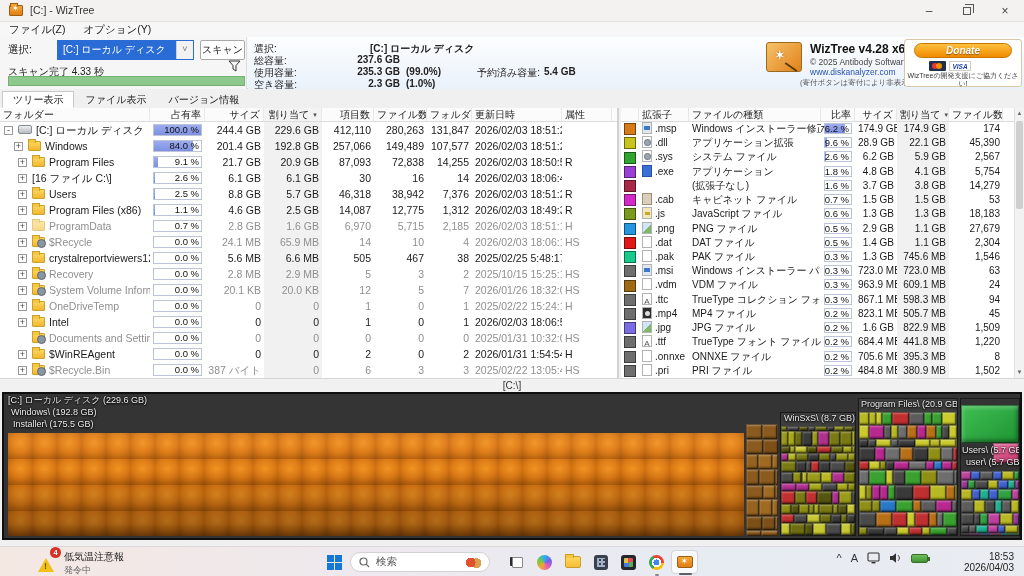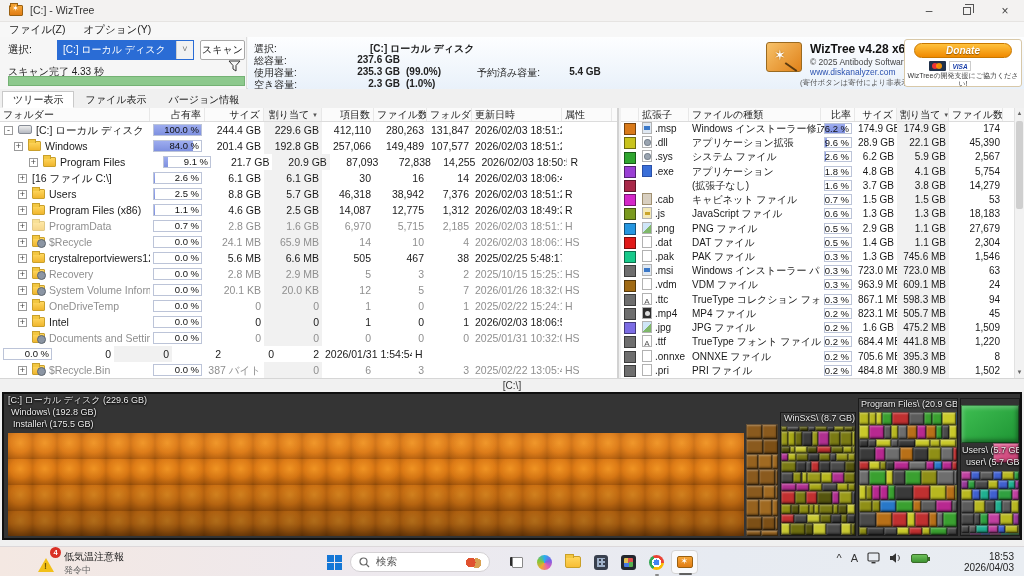--- a/index.html
+++ b/index.html
@@ -197,21 +197,21 @@
     </div>
     <div class="strow" style="top:17px;left:0;width:430px">
       <span class="stlab">総容量:</span>
       <span class="stval">237.6 GB</span>
     </div>
     <div class="strow" style="top:29px;left:0;width:430px">
       <span class="stlab">使用容量:</span>
       <span class="stval">235.3 GB</span>
       <span class="stpct">(99.0%)</span>
       <span style="position:absolute;left:229px">予約済み容量:</span>
-      <span style="position:absolute;left:306px;width:62px;text-align:center;font-weight:bold">5.4 GB</span>
+      <span style="position:absolute;left:296px;width:62px;text-align:left;font-weight:bold">5.4 GB</span>
     </div>
     <div class="strow" style="top:41px;left:0;width:430px">
       <span class="stlab">空き容量:</span>
       <span class="stval">2.3 GB</span>
       <span class="stpct">(1.0%)</span>
     </div>
     <div id="about">
       <span id="wt-logo"></span>
       <span id="about-title">WizTree v4.28 x64</span>
       <span id="about-copy">© 2025 Antibody Software</span>
@@ -264,21 +264,21 @@
         <span class="c w-pct"><span class="barbox"><span class="barfill" style="width: 84%;"></span><span class="bartxt">84.0 %</span></span></span>
         <span class="c w-size r">201.4 GB</span>
         <span class="c w-alloc r shaded">192.8 GB</span>
         <span class="c w-items r">257,066</span>
         <span class="c w-files r">149,489</span>
         <span class="c w-folders r">107,577</span>
         <span class="c w-mod">2026/02/03 18:51:20</span>
         <span class="c w-attr"></span>
       </div>
       <div class="trow">
-        <span class="c w-name" style="padding-left: 18px; margin-left: 11px;"><span class="exp">+</span><span class="ic-folder"></span><span class="lab">Program Files</span></span>
+        <span class="c w-name" style="padding-left: 18px;"><span class="exp">+</span><span class="ic-folder"></span><span class="lab">Program Files</span></span>
         <span class="c w-pct"><span class="barbox"><span class="barfill" style="width: 9.1%;"></span><span class="bartxt">9.1 %</span></span></span>
         <span class="c w-size r">21.7 GB</span>
         <span class="c w-alloc r shaded">20.9 GB</span>
         <span class="c w-items r">87,093</span>
         <span class="c w-files r">72,838</span>
         <span class="c w-folders r">14,255</span>
         <span class="c w-mod">2026/02/03 18:50:50</span>
         <span class="c w-attr">R</span>
       </div>
       <div class="trow">
@@ -396,20 +396,21 @@
         <span class="c w-pct"><span class="barbox"><span class="barfill" style="width: 0%;"></span><span class="bartxt">0.0 %</span></span></span>
         <span class="c w-size r">0</span>
         <span class="c w-alloc r shaded">0</span>
         <span class="c w-items r">0</span>
         <span class="c w-files r">0</span>
         <span class="c w-folders r">0</span>
         <span class="c w-mod">2025/01/31 10:32:09</span>
         <span class="c w-attr">HS</span>
       </div>
       <div class="trow">
+        <span class="c w-name" style="padding-left: 18px;"><span class="exp">+</span><span class="ic-folder"></span><span class="lab">$WinREAgent</span></span>
         <span class="c w-pct"><span class="barbox"><span class="barfill" style="width: 0%;"></span><span class="bartxt">0.0 %</span></span></span>
         <span class="c w-size r">0</span>
         <span class="c w-alloc r shaded">0</span>
         <span class="c w-items r">2</span>
         <span class="c w-files r">0</span>
         <span class="c w-folders r">2</span>
         <span class="c w-mod">2026/01/31 1:54:54</span>
         <span class="c w-attr">H</span>
       </div>
       <div class="trow gray">
@@ -592,21 +593,21 @@
         <span class="c w-rfiles r">45</span>
       </div>
       <div class="rrow">
         <span class="c w-col csqw">
           <span class="csq" style="background: rgb(123, 108, 228);"></span>
         </span>
         <span class="c w-ext"><span class="fic img"></span><span class="lab">.jpg</span></span>
         <span class="c w-type">JPG ファイル</span>
         <span class="c w-ratio"><span class="barbox"><span class="barfill" style="width: 0.2%;"></span><span class="bartxt">0.2 %</span></span></span>
         <span class="c w-rsize r">1.6 GB</span>
-        <span class="c w-ralloc r shaded">475.2 MB</span>
+        <span class="c w-ralloc r shaded">822.9 MB</span>
         <span class="c w-rfiles r">1,509</span>
       </div>
       <div class="rrow">
         <span class="c w-col csqw">
           <span class="csq" style="background: rgb(110, 110, 110);"></span>
         </span>
         <span class="c w-ext"><span class="fic font"></span><span class="lab">.ttf</span></span>
         <span class="c w-type">TrueType フォント ファイル</span>
         <span class="c w-ratio"><span class="barbox"><span class="barfill" style="width: 0.2%;"></span><span class="bartxt">0.2 %</span></span></span>
         <span class="c w-rsize r">684.4 MB</span>

